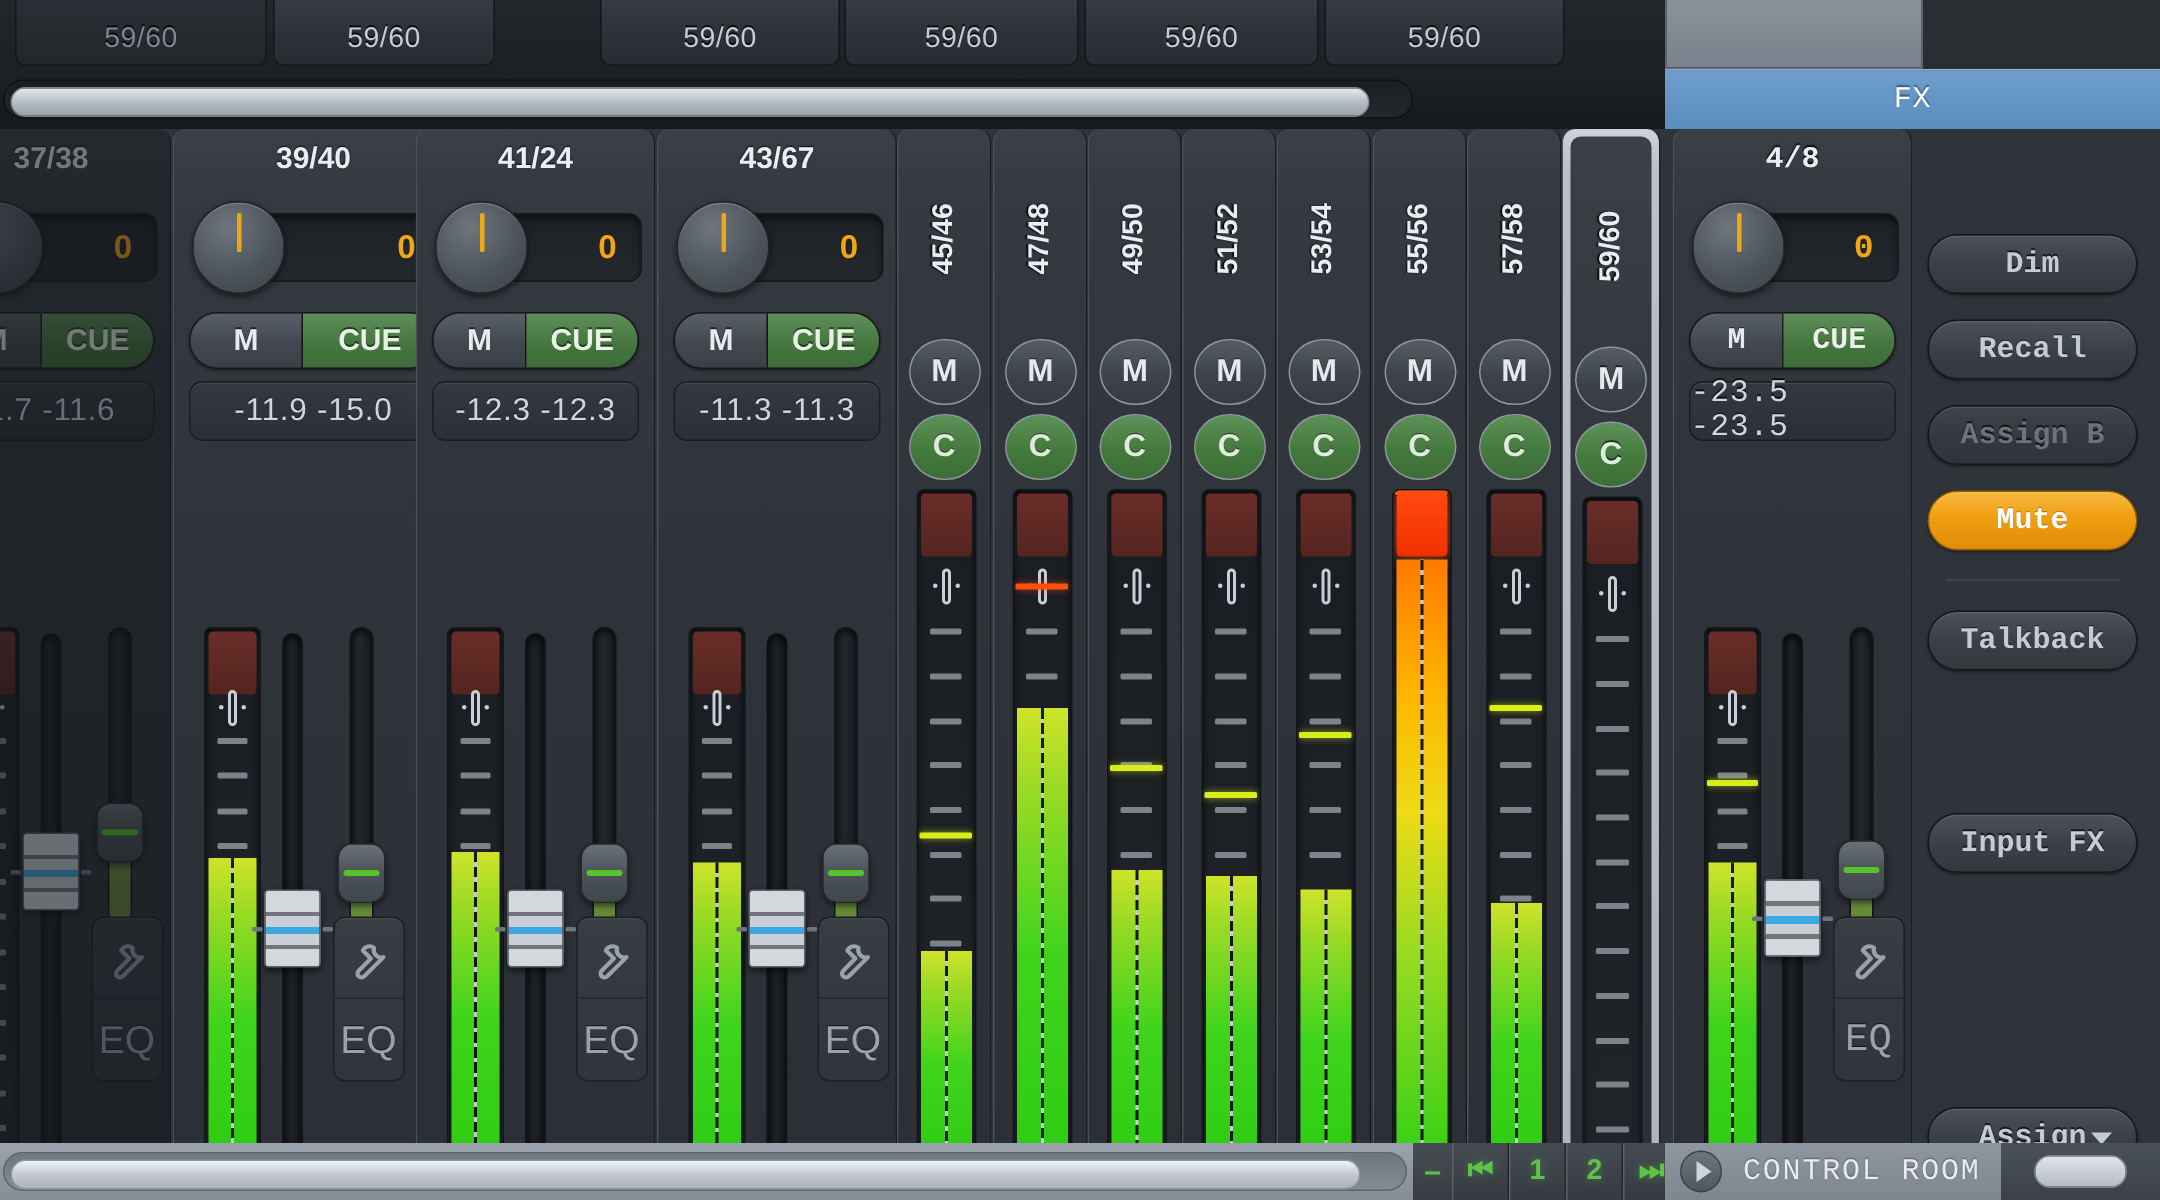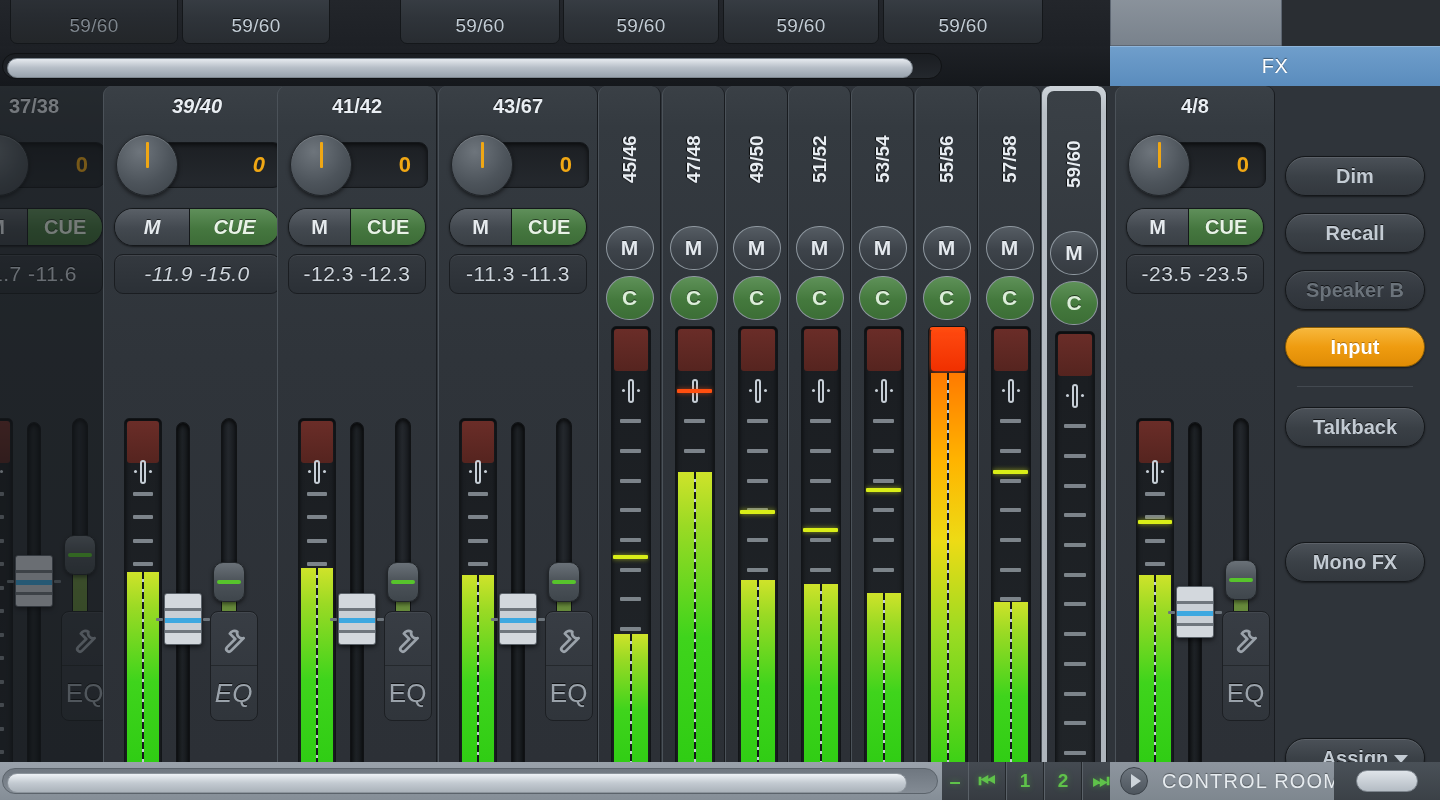--- a/index.html
+++ b/index.html
@@ -307,20 +307,21 @@
     border:1px solid #8e979f;
     text-shadow:0 -1px 0 rgba(0,0,0,.6);
   }
   .rbtn.m{ background:linear-gradient(#555c63,#3d434a 55%,#363b41); color:#e4e9ee; }
   .rbtn.c{ background:linear-gradient(#5e9158,#44793d 55%,#3c6e36); color:#dceed9; }
 
   
   .crpanel{
     position:absolute; left:1110px; top:0; width:330px; height:800px;
     background:#2f343a;
+    font-family:Liberation Mono, monospace;
   }
   .cr-tabtop{
     position:absolute; left:0; top:0; width:330px; height:46px;
     background:#2a2e33;
   }
   .cr-tabtop .act{
     position:absolute; left:0; top:-10px; width:172px; height:56px;
     background:linear-gradient(#8d959e,#79828c);
     border:1px solid #5d6672; border-radius:6px 6px 0 0;
   }
@@ -506,21 +507,21 @@
           <div class="half top">
             <svg width="30" height="30" viewBox="0 0 24 24" fill="none" stroke="#9aa2aa" stroke-width="2.2" stroke-linecap="round" stroke-linejoin="round">
               <path d="M14.7 6.3a4 4 0 0 0 5 5L16 15l-6.5 6.5a2.1 2.1 0 0 1-3-3L13 12 8.7 7.7a4 4 0 0 1 6-1.4z"></path>
             </svg>
           </div>
           <div class="half">
             <div class="eqtext">EQ</div>
           </div>
         </div>
       </div>
-      <div class="strip" style="left: 103px; width: 188px; font-style: italic;">
+      <div class="strip" style="left: 115px; width: 188px;">
         <div class="ch-title">39/40</div>
         <div class="panrow">
           <div class="panwell">0</div>
           <div class="knob">
             <div class="tick"></div>
           </div>
         </div>
         <div class="mcue">
           <div class="m-btn">M</div>
           <div class="cue-btn">CUE</div>
@@ -565,21 +566,21 @@
             <svg width="30" height="30" viewBox="0 0 24 24" fill="none" stroke="#9aa2aa" stroke-width="2.2" stroke-linecap="round" stroke-linejoin="round">
               <path d="M14.7 6.3a4 4 0 0 0 5 5L16 15l-6.5 6.5a2.1 2.1 0 0 1-3-3L13 12 8.7 7.7a4 4 0 0 1 6-1.4z"></path>
             </svg>
           </div>
           <div class="half">
             <div class="eqtext">EQ</div>
           </div>
         </div>
       </div>
       <div class="strip" style="left: 277px; width: 160px;">
-        <div class="ch-title">41/42</div>
+        <div class="ch-title">41/24</div>
         <div class="panrow">
           <div class="panwell">0</div>
           <div class="knob">
             <div class="tick"></div>
           </div>
         </div>
         <div class="mcue">
           <div class="m-btn">M</div>
           <div class="cue-btn">CUE</div>
         </div>
@@ -1012,24 +1013,24 @@
               <div class="eqtext">EQ</div>
             </div>
           </div>
           <div class="botval" style="left: 10px; top: 706px; width: 96px;">-10.0</div>
           <div class="arrowbtn" style="left: 102.4px; top: 706px; width: 51.2px;">
             <div class="cap"></div>
           </div>
         </div>
         <div class="crbtn" style="left: 175px; top: 127px;">Recall</div>
         <div class="crbtn" style="left: 175px; top: 70px;">Dim</div>
-        <div class="crbtn off" style="left: 175px; top: 184px;">Speaker B</div>
-        <div class="crbtn on" style="left: 175px; top: 241px;">Input</div>
+        <div class="crbtn off" style="left: 175px; top: 184px;">Assign B</div>
+        <div class="crbtn on" style="left: 175px; top: 241px;">Mute</div>
         <div class="crbtn" style="left: 175px; top: 321px;">Talkback</div>
-        <div class="crbtn" style="left: 175px; top: 456px;">Mono FX</div>
+        <div class="crbtn" style="left: 175px; top: 456px;">Input FX</div>
         <div class="crbtn" style="left: 175px; top: 652px;">Assign<div class="caret"></div></div>
         <div class="crdivider" style="left: 187px; top: 300px;"></div>
       </div>
     <div class="cr-bottombar">
       <div class="cr-play">
           <div class="tri2"></div>
         </div>
       <div class="lbl">CONTROL ROOM</div>
       <div class="cr-minibar">
         <div class="pill"></div>

